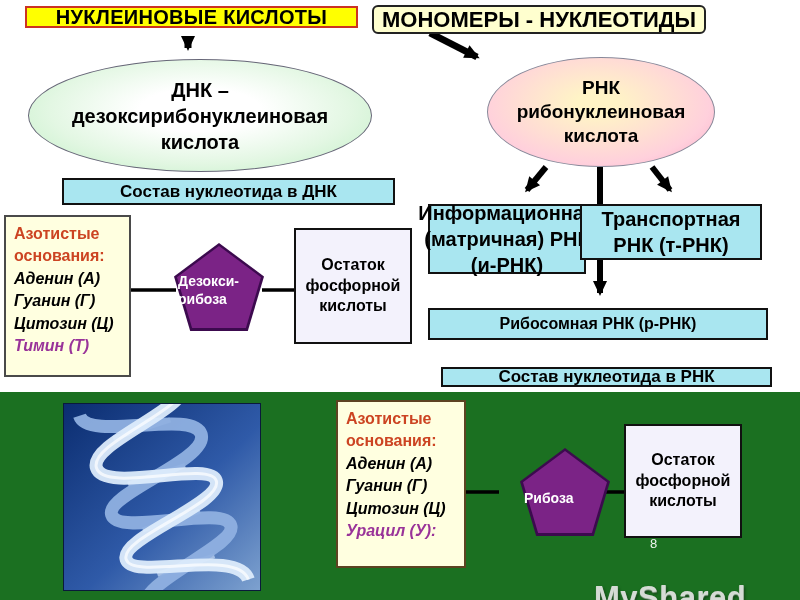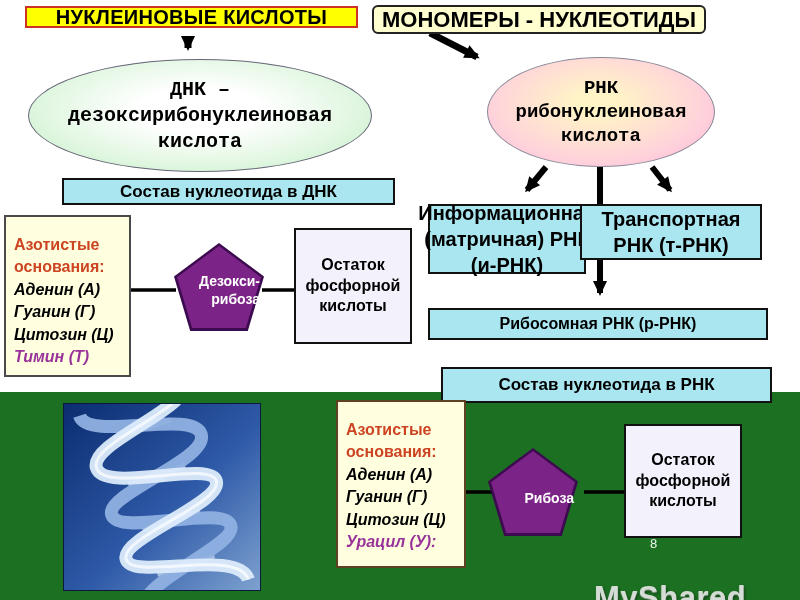--- a/index.html
+++ b/index.html
@@ -12,46 +12,46 @@
 
   .title-box { position:absolute; left:25px; top:6px; width:333px; height:22px;
     background:#ffff00; border:2px solid #cc3322; display:flex; align-items:center; justify-content:center;
     font-size:20px; color:#000; letter-spacing:.3px; }
 
   .monomers-box { position:absolute; left:372px; top:5px; width:334px; height:29px;
     background:#ffffcf; border:2px solid #222; border-radius:6px; display:flex; align-items:center; justify-content:center;
     font-size:22px; color:#000; }
 
   .ellipse { position:absolute; border-radius:50%; display:flex; flex-direction:column; align-items:center; justify-content:center;
-    text-align:center; color:#000;font-family:Liberation Mono, monospace; }
+    text-align:center; color:#000; }
   .ellipse-dna { left:28px; top:59px; width:344px; height:113px; border:1px solid #667;
     background:radial-gradient(ellipse at 50% 45%, #ffffff 25%, #e3f7e3 62%, #bdeec2 100%); font-size:20px; line-height:1.3; }
   .ellipse-rna { left:487px; top:57px; width:228px; height:110px; border:1px solid #889;
     background:radial-gradient(ellipse at 48% 42%, #fff4c6 12%, #ffd0dc 68%, #f9a6c6 100%); font-size:19px; line-height:1.28; }
 
   .cyan-label { position:absolute; background:#a9e6f0; border:2px solid #111; display:flex; align-items:center; justify-content:center;
     font-size:17px; color:#000;margin-left:27px; }
   #dna-comp { left:35px; top:178px; width:333px; height:27px; }
-  #rna-comp { left:414px; top:367px; width:331px; height:36px; }
+  #rna-comp { left:414px; top:367px; width:331px; height:20px; }
 
-  .bases-box { position:absolute; background:#ffffe0; border:2px solid #4a4a4a; padding:17px 8px;
+  .bases-box { position:absolute; background:#ffffe0; border:2px solid #4a4a4a; padding:6px 8px;
     font-size:16px; line-height:1.4; color:#000; }
   #dna-bases { left:4px; top:215px; width:127px; height:162px; }
   #rna-bases { left:336px; top:400px; width:130px; height:168px; border-color:#5d4322; }
   .bases-title { display:block; color:#cc4422; }
   .base { display:block;font-style:italic; }
   .base.unique { color:#993399; }
 
   .pentagon { position:absolute; width:90px; height:88px; }
   .pent-outer, .pent-inner { position:absolute; clip-path:polygon(50% 0, 100% 38%, 82% 100%, 18% 100%, 0 38%); }
   .pent-outer { left:0; top:0; right:0; bottom:0; background:#3c0a4e; }
   .pent-inner { left:3px; top:3px; right:3px; bottom:3px; background:#7b2386; }
-  .pent-label { position:absolute; left:4px; right:4px; top:30px; text-align:right; color:#fff; font-size:14px; line-height:1.25; }
+  .pent-label { position:absolute; left:4px; right:4px; top:30px; text-align:left; color:#fff; font-size:14px; line-height:1.25; }
   #dna-pentagon { left:174px; top:243px; }
-  #rna-pentagon { left:488px; top:448px; }
+  #rna-pentagon { left:520px; top:448px; }
   #rna-pentagon .pent-label { top:42px; }
 
   .phosphate-box { position:absolute; background:#f3f2fc; border:2px solid #111; display:flex; align-items:center; justify-content:center;
     text-align:center; font-size:16px; line-height:1.3; padding:4px; color:#000; }
   #dna-phos { left:294px; top:228px; width:118px; height:116px; }
   #rna-phos { left:624px; top:424px; width:118px; height:114px; }
 
   .rna-type { position:absolute; background:#a9e6f0; border:2px solid #111; display:flex; align-items:center; justify-content:center;
     text-align:center; font-size:20px; line-height:1.3; padding:4px; color:#000; }
   #mrna { left:428px; top:204px; width:158px; height:70px; }

